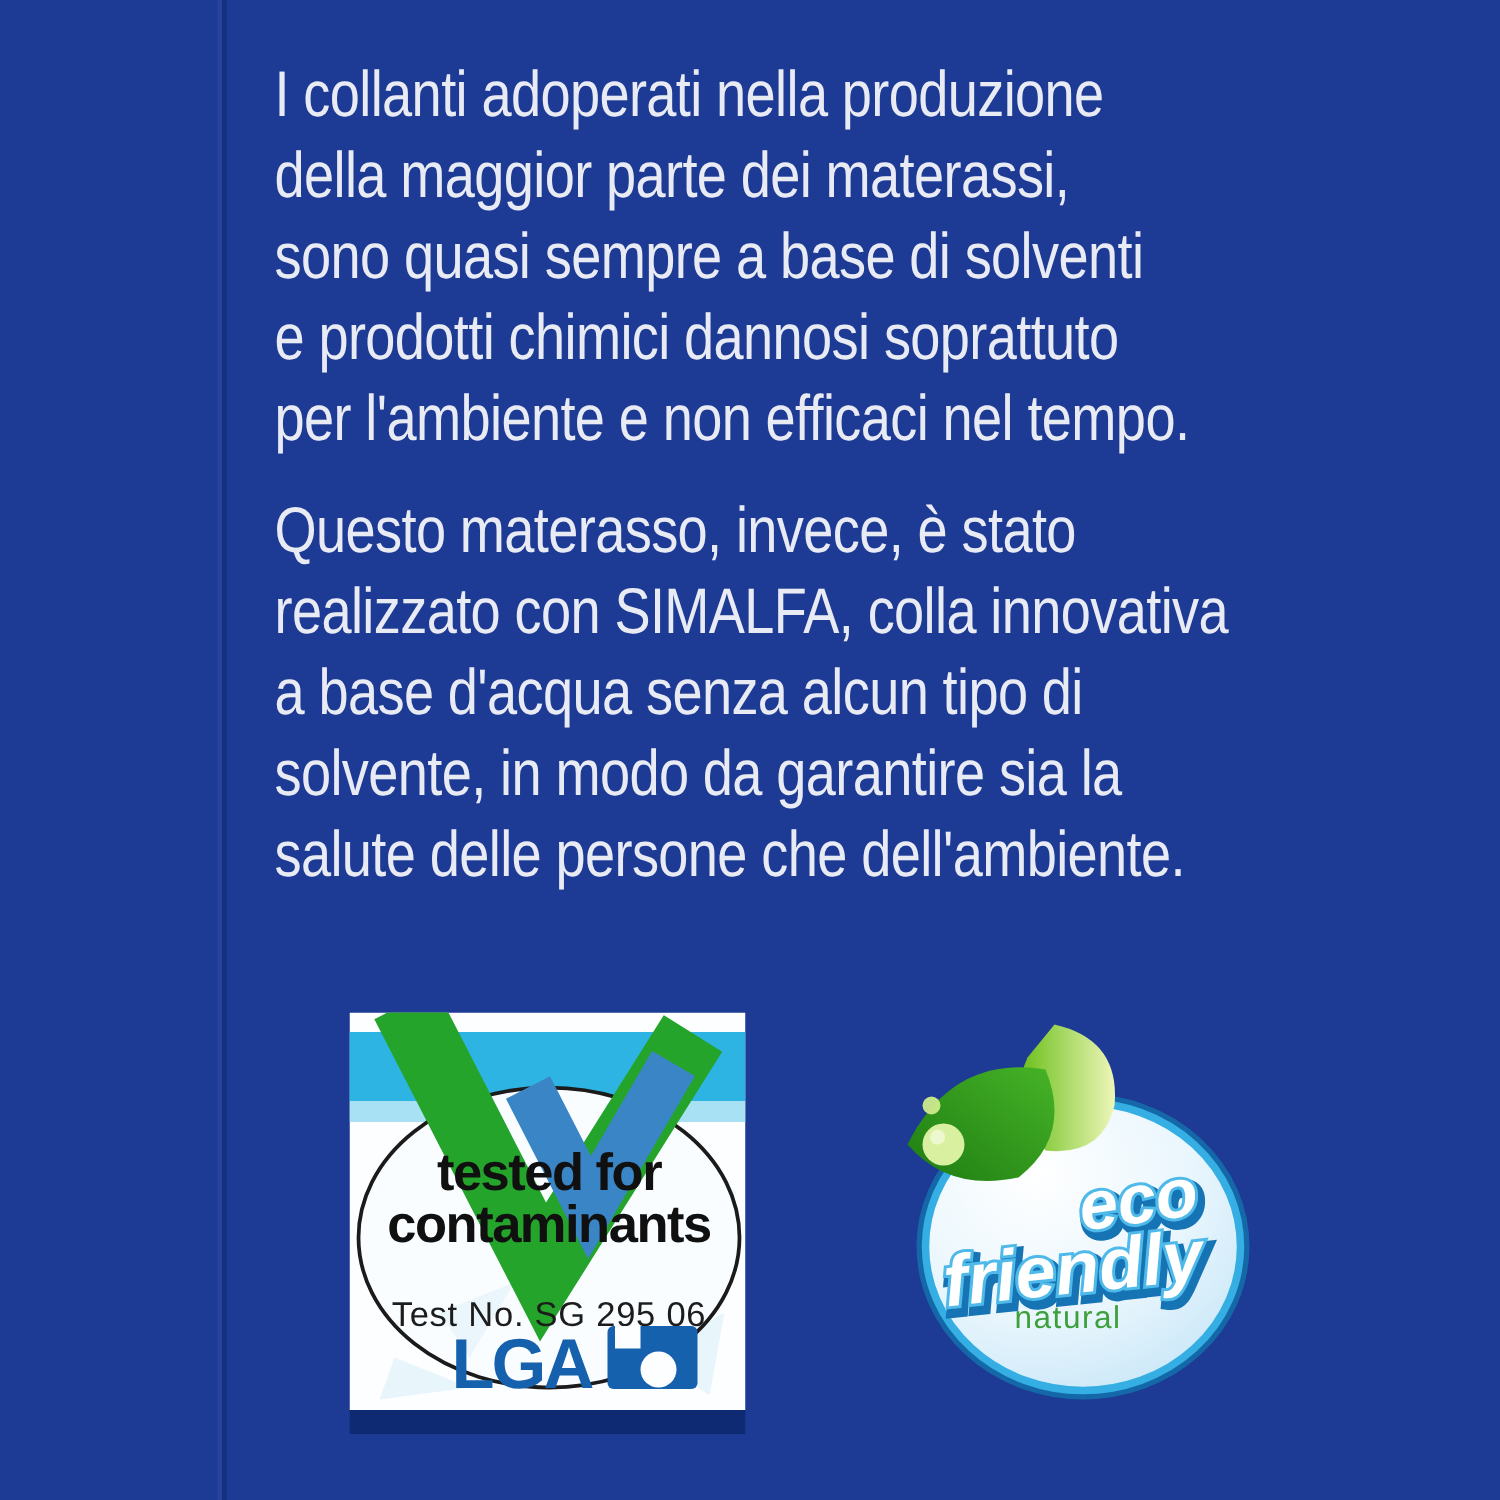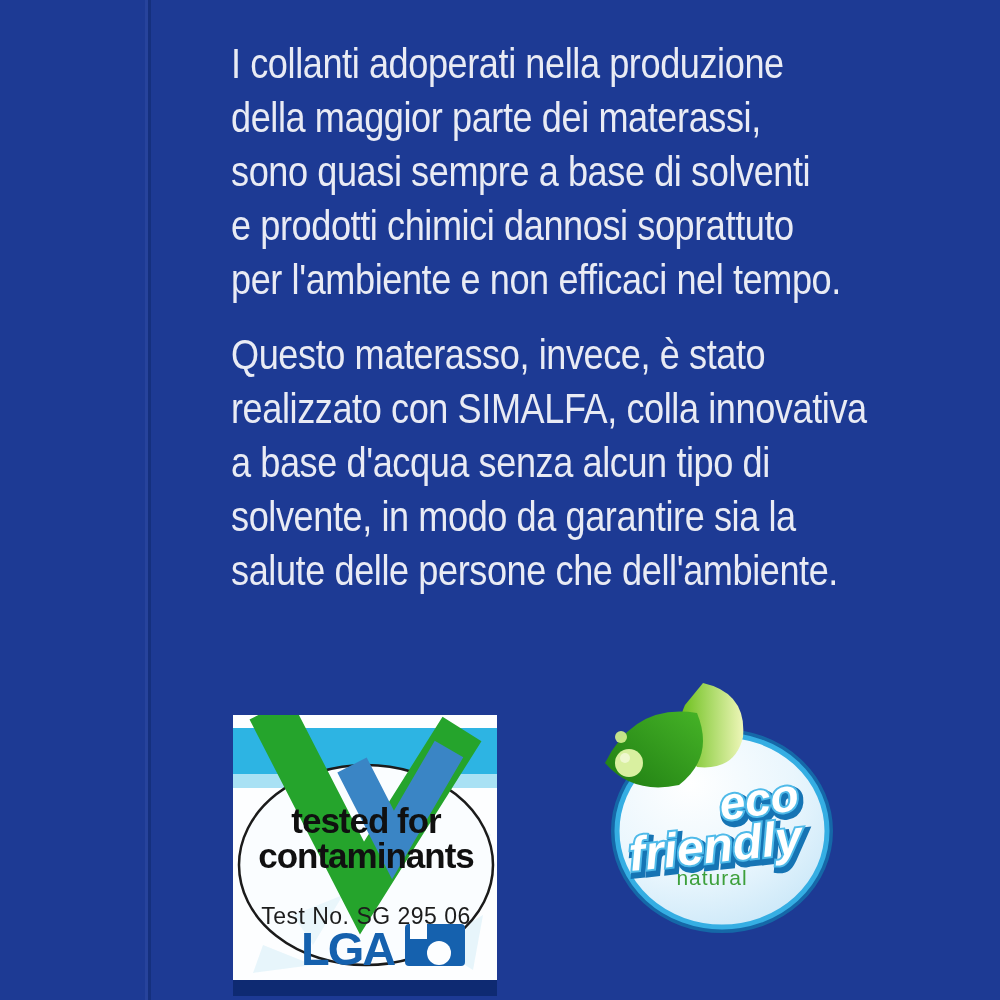--- a/index.html
+++ b/index.html
@@ -1,25 +1,25 @@
 <!DOCTYPE html>
 <html><head>
 <meta charset="utf-8">
 <style>
   html,body{margin:0;padding:0;}
   body{width:1000px;height:1000px;overflow:hidden;font-family:"Liberation Sans",sans-serif;}
   .canvas{position:relative;width:1000px;height:1000px;background:#1d3a94;}
   .seam-light{position:absolute;left:145px;top:0;width:3px;height:1000px;background:#27439c;}
   .seam-dark{position:absolute;left:148px;top:0;width:3px;height:1000px;background:#15307e;}
-  .text-block{position:absolute;left:183px;top:36px;color:#e9ebf4;margin-left:48px;}
+  .text-block{position:absolute;left:183px;top:36px;color:#e9ebf4;}
   .para{transform:scaleX(0.84);transform-origin:left top;}
   .para .line{font-size:43px;line-height:54px;letter-spacing:-0.5px;white-space:nowrap;}
   .para2{margin-top:21px;}
   .badge{position:absolute;}
-  .lga{left:233px;top:675px;width:308px;height:281px;margin-top:40px;}
+  .lga{left:233px;top:675px;width:308px;height:281px;}
   .eco{left:585px;top:675px;width:250px;height:260px;}
   svg text{font-family:"Liberation Sans",sans-serif;}
   .lga-head{font-weight:bold;font-size:35px;fill:#101010;letter-spacing:-1px;}
   .lga-testno{font-size:23px;fill:#1c1c1c;letter-spacing:0.5px;}
   .lga-brand{font-weight:bold;font-size:47px;fill:#1561ae;letter-spacing:-2px;}
   .eco-shadow{font-weight:bold;font-style:italic;fill:#1674b4;stroke:#1674b4;stroke-width:8px;paint-order:stroke fill;}
   .eco-main{font-weight:bold;font-style:italic;fill:#ffffff;stroke:#4fbae9;stroke-width:4px;paint-order:stroke fill;}
   .eco-word1{font-size:46px;}
   .eco-word2{font-size:48px;}
   .eco-natural{font-size:21px;fill:#3da03b;letter-spacing:1px;}

